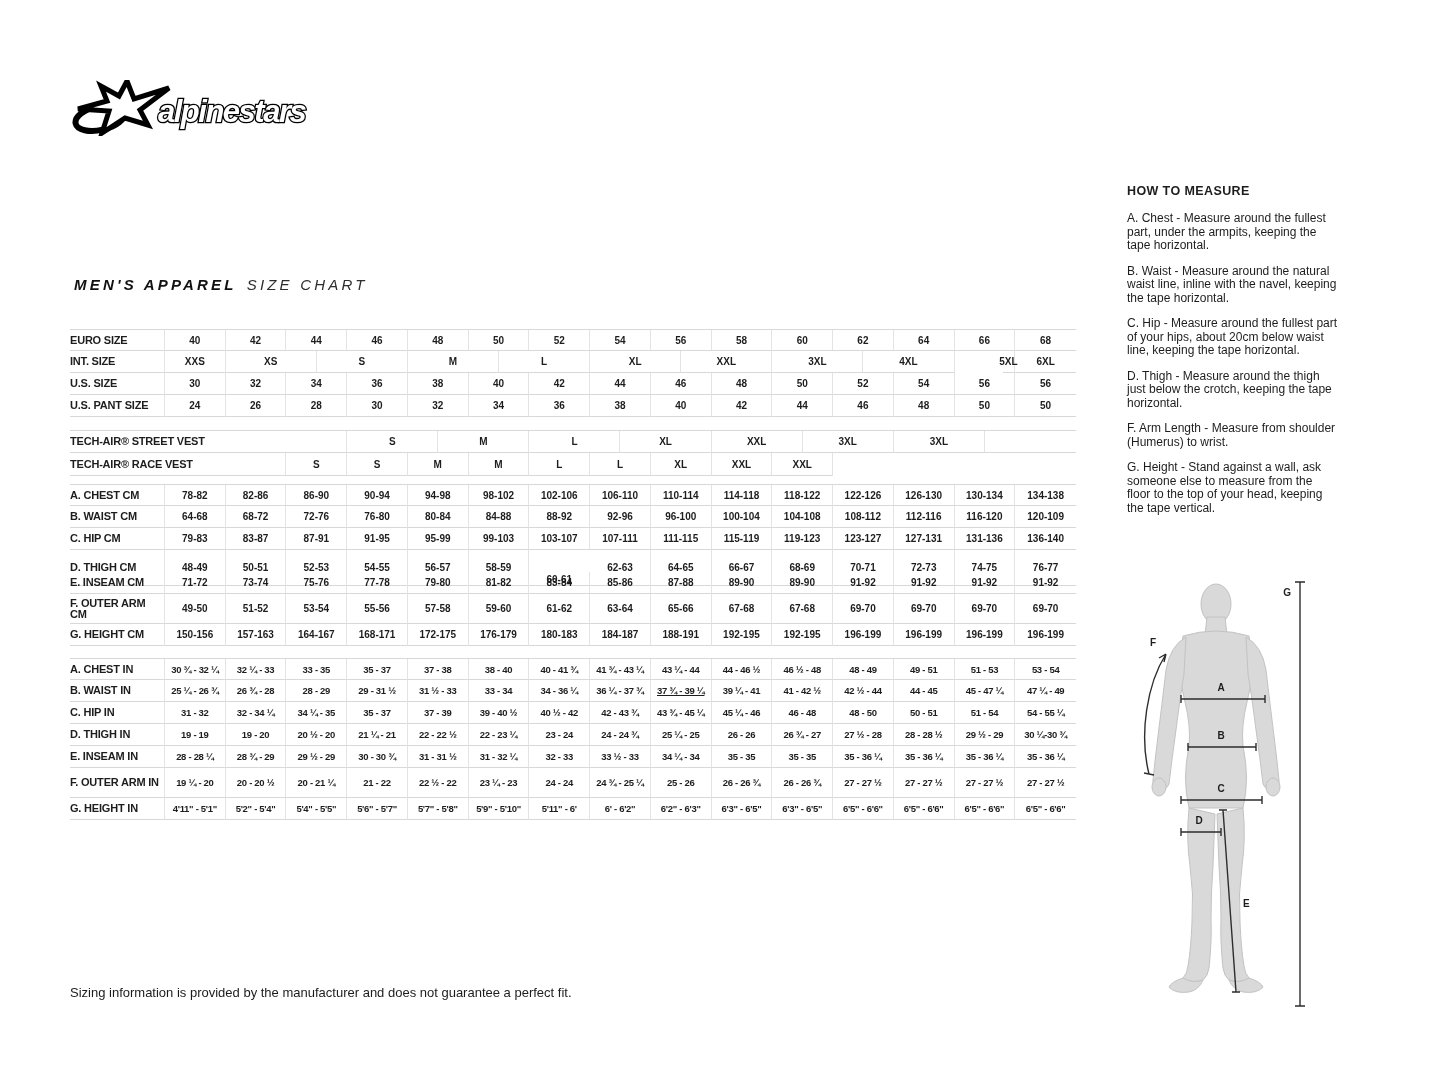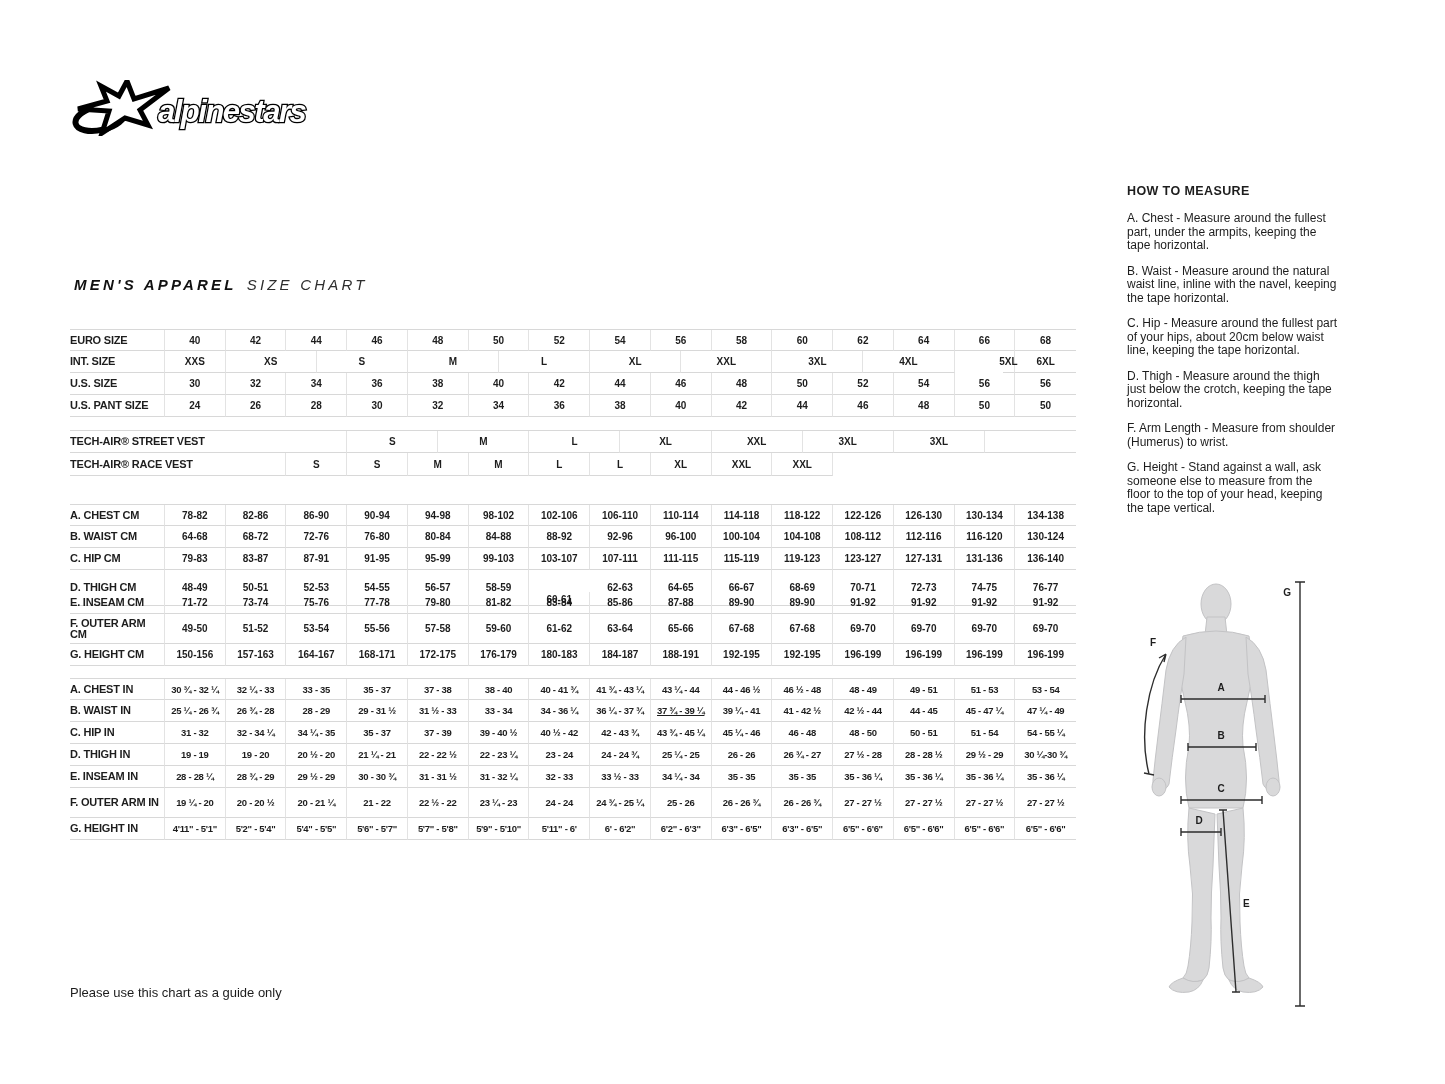--- a/index.html
+++ b/index.html
@@ -11,21 +11,21 @@
   .logo { position:absolute; left:72px; top:80px; width:252px; height:56px; }
 
   
   .pagetitle { position:absolute; left:74px; top:276px; font-style:italic; font-size:15px; letter-spacing:3.2px; white-space:nowrap; }
   .pagetitle .t1 { font-weight:700; color:#111; }
   .pagetitle .t2 { font-weight:400; color:#2e2e2e; margin-left:10px; }
 
   
   .size-table { position:absolute; left:70px; top:329px; width:1006px; }
   .block-sizes    { margin-bottom:13px; }
-  .block-tech_air { margin-bottom:28px; }
+  .block-tech_air { margin-bottom:8px; }
   .block-cm       { margin-bottom:12px; }
   .trow { display:grid; grid-template-columns:95px repeat(30, 1fr); height:22px; }
   .trow.first { border-top:1px solid #d8d8d8; }
   .trow.tall { height:30px; }
   .block-tech_air .trow { height:23px; }
   .lbl {
     display:flex; align-items:center; text-align:left;
     font-weight:700; font-size:11px; line-height:11px; letter-spacing:-0.2px;
     border-bottom:1px solid #d8d8d8; border-right:1px solid #e3e3e3;
   }
@@ -190,21 +190,21 @@
           <div class="cell" style="grid-column: span 2;">80-84</div>
           <div class="cell" style="grid-column: span 2;">84-88</div>
           <div class="cell" style="grid-column: span 2;">88-92</div>
           <div class="cell" style="grid-column: span 2;">92-96</div>
           <div class="cell" style="grid-column: span 2;">96-100</div>
           <div class="cell" style="grid-column: span 2;">100-104</div>
           <div class="cell" style="grid-column: span 2;">104-108</div>
           <div class="cell" style="grid-column: span 2;">108-112</div>
           <div class="cell" style="grid-column: span 2;">112-116</div>
           <div class="cell" style="grid-column: span 2;">116-120</div>
-          <div class="cell" style="grid-column: span 2; border-right: none;">130-124</div>
+          <div class="cell" style="grid-column: span 2; border-right: none;">120-109</div>
         </div>
         <div class="trow">
           <div class="lbl" style="grid-column: 1 / span 1;">C. HIP CM</div>
           <div class="cell" style="grid-column: span 2;">79-83</div>
           <div class="cell" style="grid-column: span 2;">83-87</div>
           <div class="cell" style="grid-column: span 2;">87-91</div>
           <div class="cell" style="grid-column: span 2;">91-95</div>
           <div class="cell" style="grid-column: span 2;">95-99</div>
           <div class="cell" style="grid-column: span 2;">99-103</div>
           <div class="cell" style="grid-column: span 2;">103-107</div>
@@ -460,16 +460,16 @@
       <text x="88" y="165" text-anchor="middle">B</text>
       <text x="88" y="218" text-anchor="middle">C</text>
       <text x="66" y="250" text-anchor="middle">D</text>
       <text x="110" y="333">E</text>
       <text x="20" y="72" text-anchor="middle">F</text>
       <text x="158" y="22" text-anchor="end">G</text>
     </g>
   </svg>
 
   <div class="disclaimer">
-    <div>Please use this chart as a guide only</div>
+    <div>Sizing information is provided by the manufacturer and does not guarantee a perfect fit.</div>
   </div>
 
 </div>
 
 </body></html>

